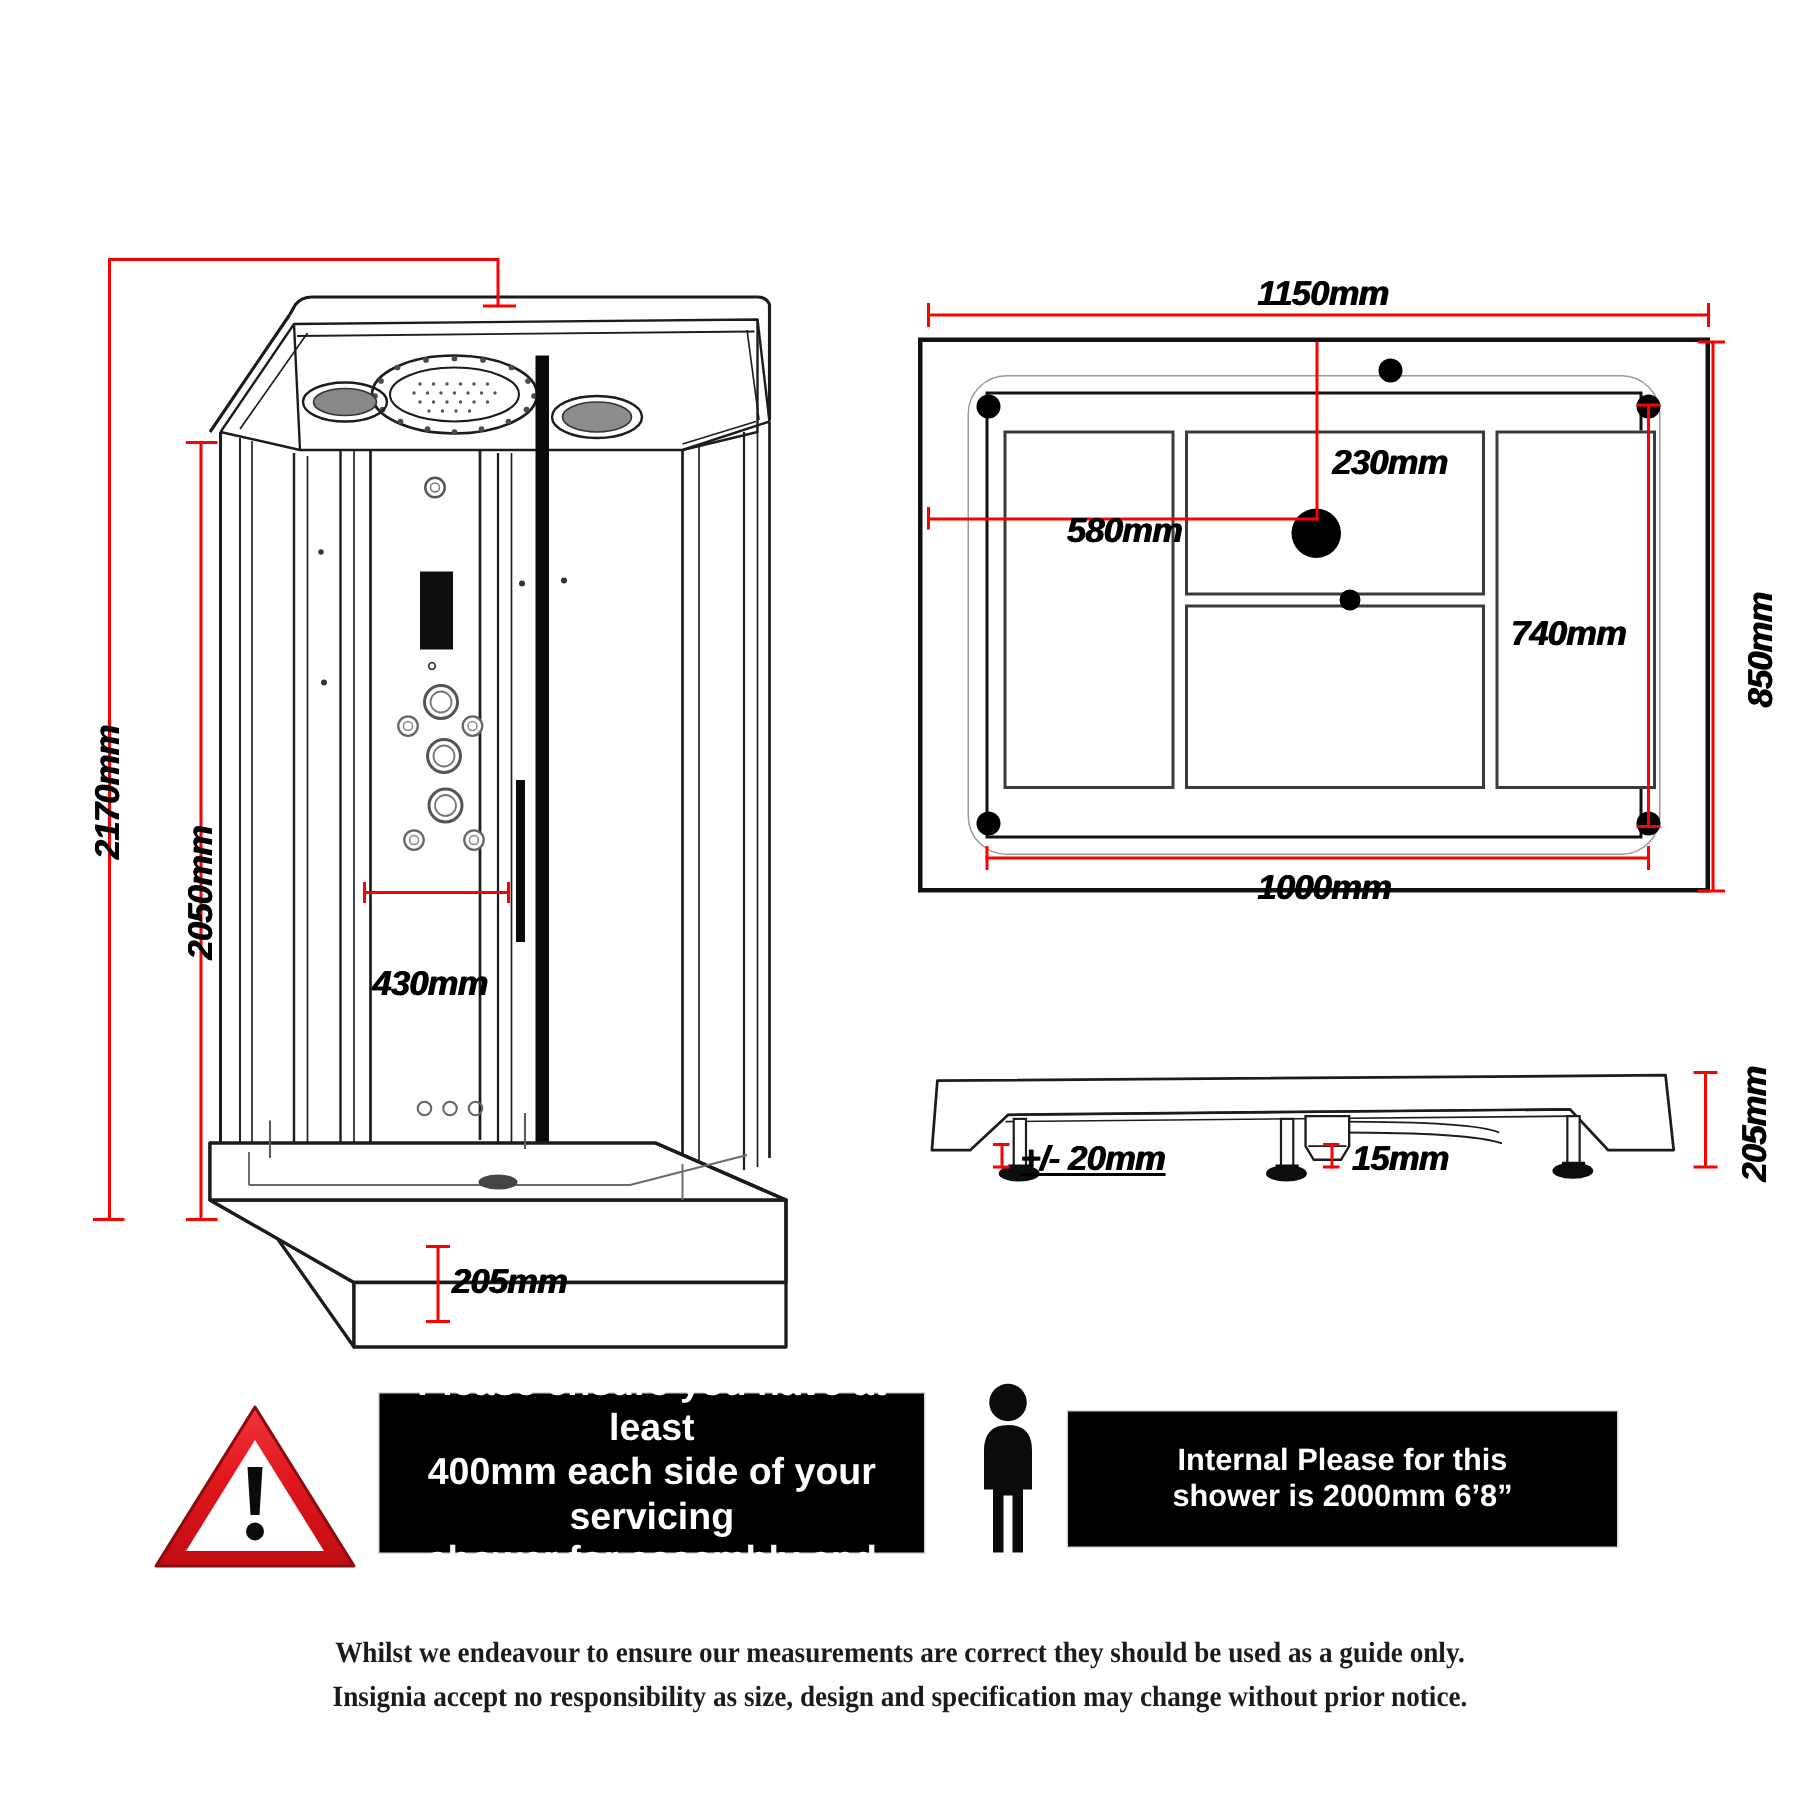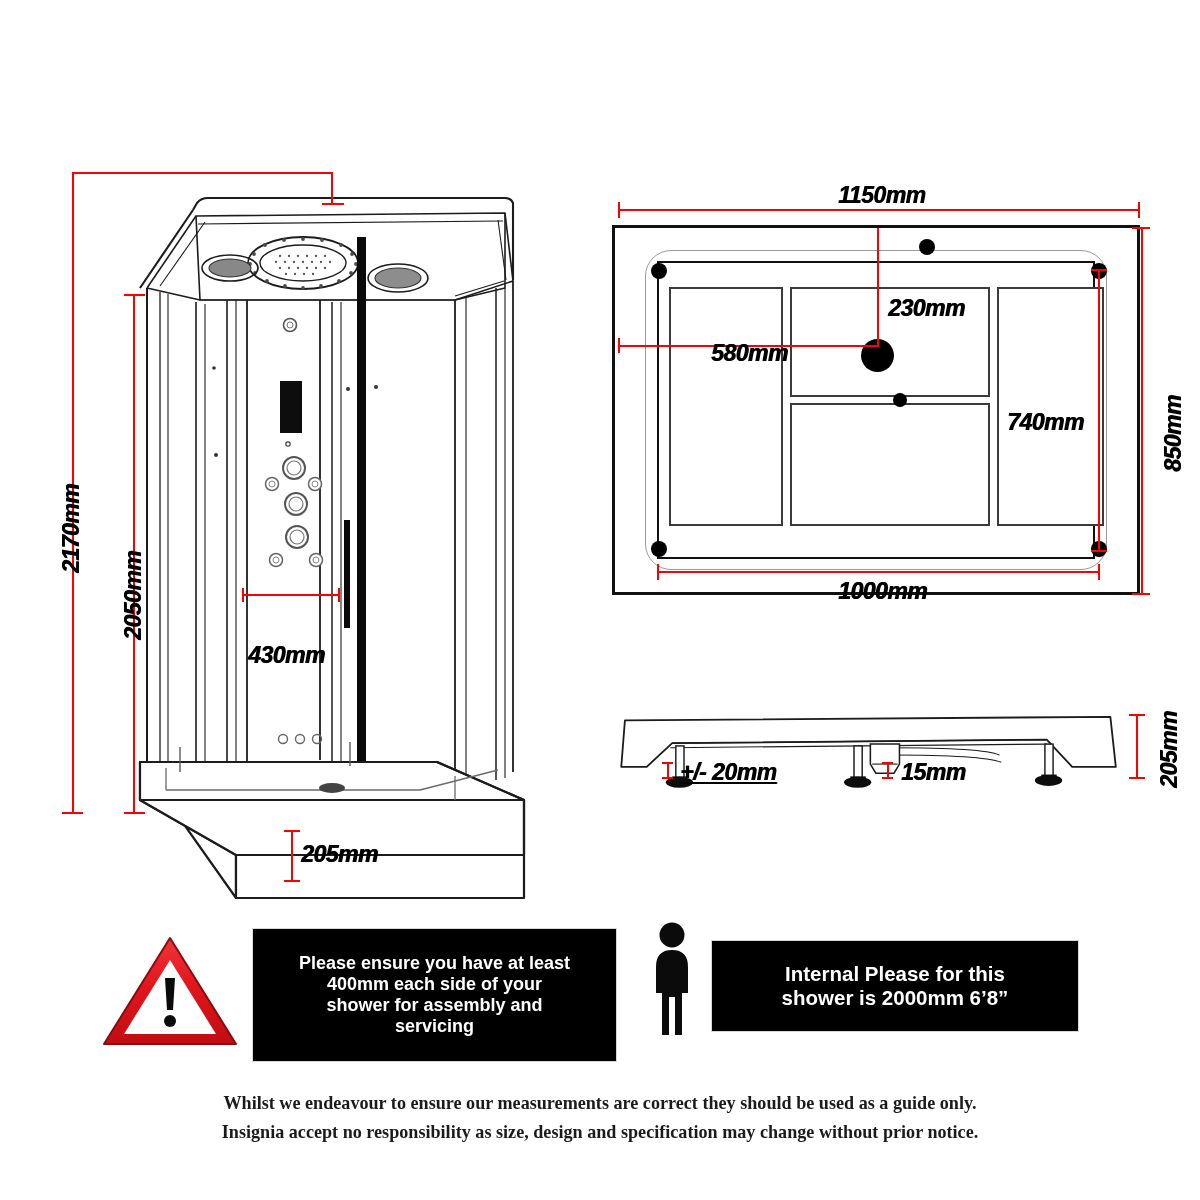--- a/index.html
+++ b/index.html
@@ -37,21 +37,21 @@
 
   
   .banner{
     position:absolute;background:#000;color:#fff;
     display:flex;align-items:center;justify-content:center;
     text-align:center;font-weight:bold;
     font-family:"Liberation Sans", sans-serif;
     box-shadow:0 0 0 1px #d8d8d8;
   }
   .banner span{display:block;line-height:1.18;}
-  .banner-1{left:253px;top:929px;width:363px;height:132px;font-size:18px;}
+  .banner-1{left:253px;top:929px;width:363px;height:106px;font-size:25px;}
   .banner-2{left:712px;top:941px;width:366px;height:90px;font-size:20.5px;}
 
   .disclaimer{
     position:absolute;left:0;top:1088px;width:1200px;
     text-align:center;font-size:19.5px;line-height:1.5;
     font-family:"Liberation Serif", serif;font-weight:bold;
     color:#1b1b1b;
     transform:scaleX(0.93);
   }
 
@@ -369,22 +369,22 @@
     <path d="M70 4 L136 110 L4 110 Z" fill="url(#redg)" stroke="#8a0b0f" stroke-width="2" stroke-linejoin="round"></path>
     <path d="M70 26 L116 100 L24 100 Z" fill="#ffffff"></path>
     <path d="M65 44 L75 44 L73 76 L67 76 Z" fill="#0b0b0b"></path>
     <circle cx="70" cy="87" r="6" fill="#0b0b0b"></circle>
   </svg>
 
   <div class="banner banner-1">
     <div>
       <span>Please ensure you have at least</span>
       <span>400mm each side of your</span>
+      <span>servicing</span>
       <span>shower for assembly and</span>
-      <span>servicing</span>
     </div>
   </div>
 
   <svg class="person" viewBox="0 0 44 118">
     <circle cx="22" cy="14" r="12.5" fill="#0b0b0b"></circle>
     <path d="M22 29 Q6 29 6 46 L6 72 L12 72 L12 114 L19 114 L19 76 L25 76 L25 114 L32 114 L32 72 L38 72 L38 46 Q38 29 22 29 Z" fill="#0b0b0b"></path>
   </svg>
 
   <div class="banner banner-2">
     <div>

